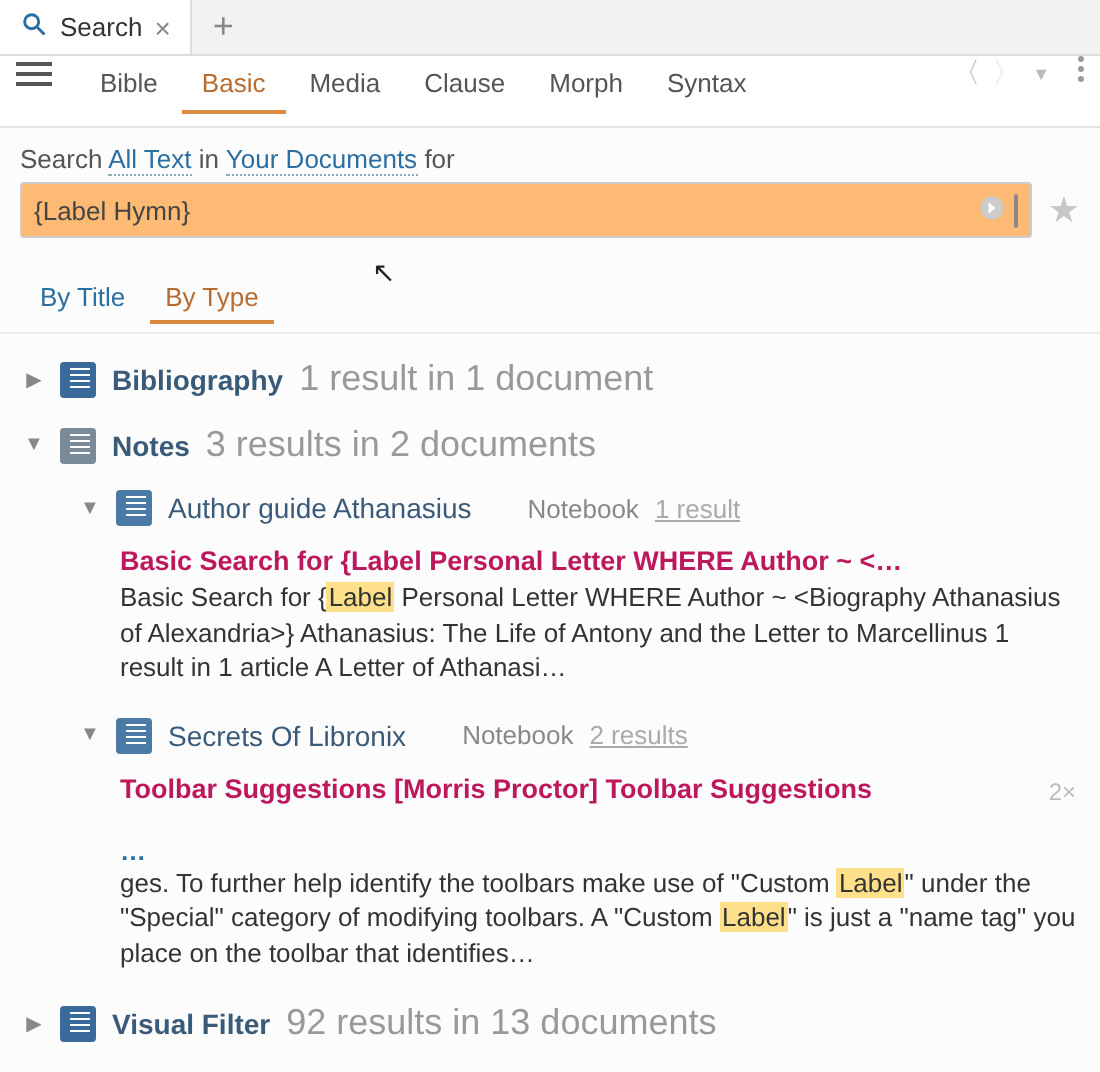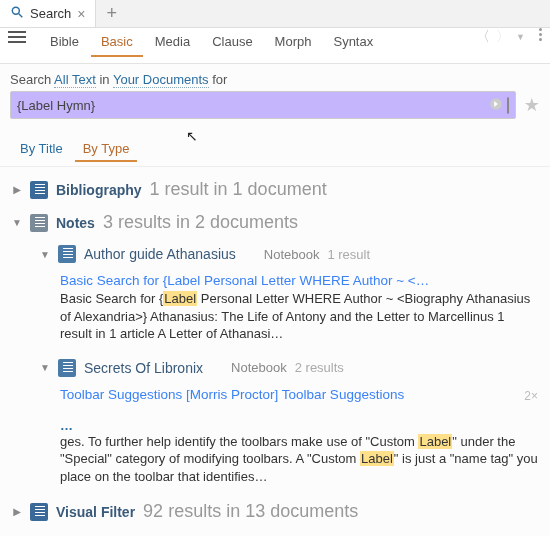--- a/index.html
+++ b/index.html
@@ -24,21 +24,21 @@
 .nav-arrows span { cursor: pointer; font-size: 14px; }
 .kebab { margin-left: 14px; color: #999; cursor: pointer; display: flex; flex-direction: column; gap: 2px; }
 .kebab i { width: 3px; height: 3px; background: #999; border-radius: 50%; display: block; }
 
 
 .search-line { padding: 8px 10px 4px; font-size: 13px; color: #555; }
 .search-line .link { color: #2b6ea0; border-bottom: 1px dotted #8ab; cursor: pointer; }
 
 
 .search-row { display: flex; align-items: center; padding: 0 10px 10px; gap: 8px; }
-.search-box { flex: 1; display: flex; align-items: center; border: 1px solid #ccc; background: #c4b5fd; border-radius: 2px; height: 28px; padding: 0 6px; }
+.search-box { flex: 1; display: flex; align-items: center; border: 1px solid #ccc; background: #fdba74; border-radius: 2px; height: 28px; padding: 0 6px; }
 .search-box input { flex: 1; border: none; outline: none; font-size: 13px; color: #444; background: transparent; }
 .search-box .ctl { color: #aaa; margin-left: 4px; cursor: pointer; }
 .kb-icon { width: 18px; height: 14px; border: 1px solid #888; border-radius: 2px; position: relative; }
 .kb-icon::before { content: ""; position: absolute; inset: 2px; background: repeating-linear-gradient(#888 0 1px, transparent 1px 3px); opacity: .4; }
 .star { color: #c7c7c7; font-size: 18px; cursor: pointer; }
 
 
 .cursor { position: absolute; top: 128px; left: 186px; font-size: 14px; color: #222; pointer-events: none; }
 
 
@@ -54,24 +54,24 @@
 .cat-icon::after { content: ""; position: absolute; inset: 3px 3px 3px 5px; background: repeating-linear-gradient(#fff 0 1px, transparent 1px 3px); }
 .note-icon { background: #7a8a99; }
 .filter-icon { background: #3a6a99; }
 .cat-title { color: #3a5a7a; font-weight: 600; font-size: 14px; }
 .cat-meta { color: #999; font-size: 18px; }
 
 .sub { margin-left: 28px; }
 .sub .cat-icon { background: #4a7aa6; }
 .sub .cat-title { color: #3a5a7a; font-weight: 400; }
 .sub-meta1 { color: #888; margin-left: 20px; }
-.sub-meta2 { color: #aaa; }
+.sub-meta2 { color: #aaa; text-decoration: underline; }
 
 .item { margin: 4px 0 10px 48px; }
-.item-title { color: #3b82f6; font-weight: 400; font-size: 13.5px; margin-bottom: 2px; cursor: pointer; }
+.item-title { color: #be185d; font-weight: 700; font-size: 13.5px; margin-bottom: 2px; cursor: pointer; }
 .item-body { color: #333; font-size: 13px; line-height: 1.35; }
 .hl { background: #ffe08a; padding: 0 1px; }
 .elips { color: #2b6ea0; font-weight: 600; }
 .count { float: right; color: #bbb; font-size: 12px; margin-top: 2px; }
 </style>
 </head>
 <body>
 
 <div class="tabbar">
   <div class="tab">

